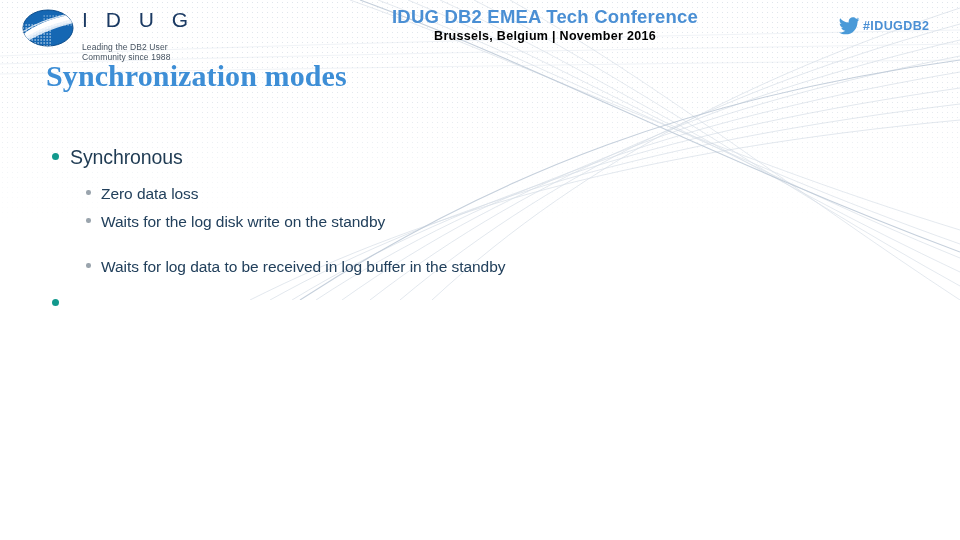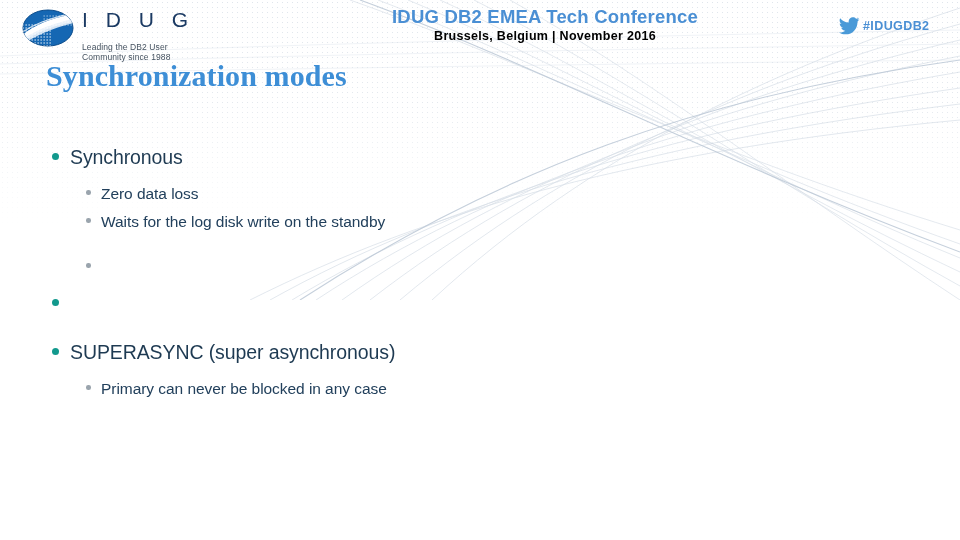--- a/index.html
+++ b/index.html
@@ -262,41 +262,31 @@
         <span class="txt">Waits for the log disk write on the standby</span>
       </div>
     </div>
 
     <div class="sp-c"></div>
 
     <div class="group">
       <div class="sp-a"></div>
       <div class="l2">
         <span class="marker"></span>
+        <span class="txt">Waits for log data to be received in log buffer in the standby</span>
       </div>
     </div>
 
     <div class="sp-c"></div>
 
     <div class="group">
       <div class="l1">
         <span class="marker"></span>
       </div>
       <div class="sp-a"></div>
     </div>
 
     <div class="sp-c"></div>
 
-    <div class="group">
-      <div class="l1">
-        <span class="marker"></span>
-        <span class="txt">SUPERASYNC (super asynchronous)</span>
-      </div>
-      <div class="sp-a"></div>
-      <div class="l2">
-        <span class="marker"></span>
-        <span class="txt">Primary can never be blocked in any case</span>
-      </div>
-    </div>
 
   </div>
 
 </div>
 
 </body></html>

